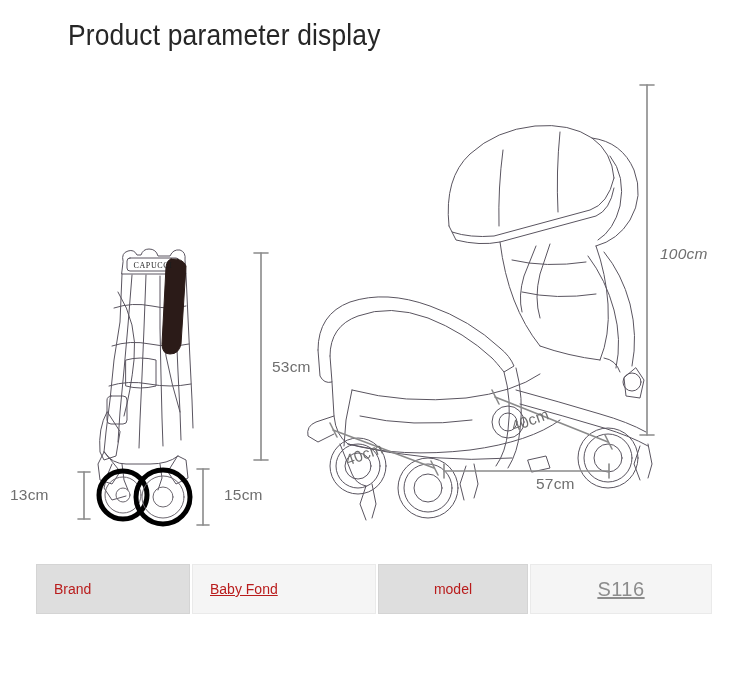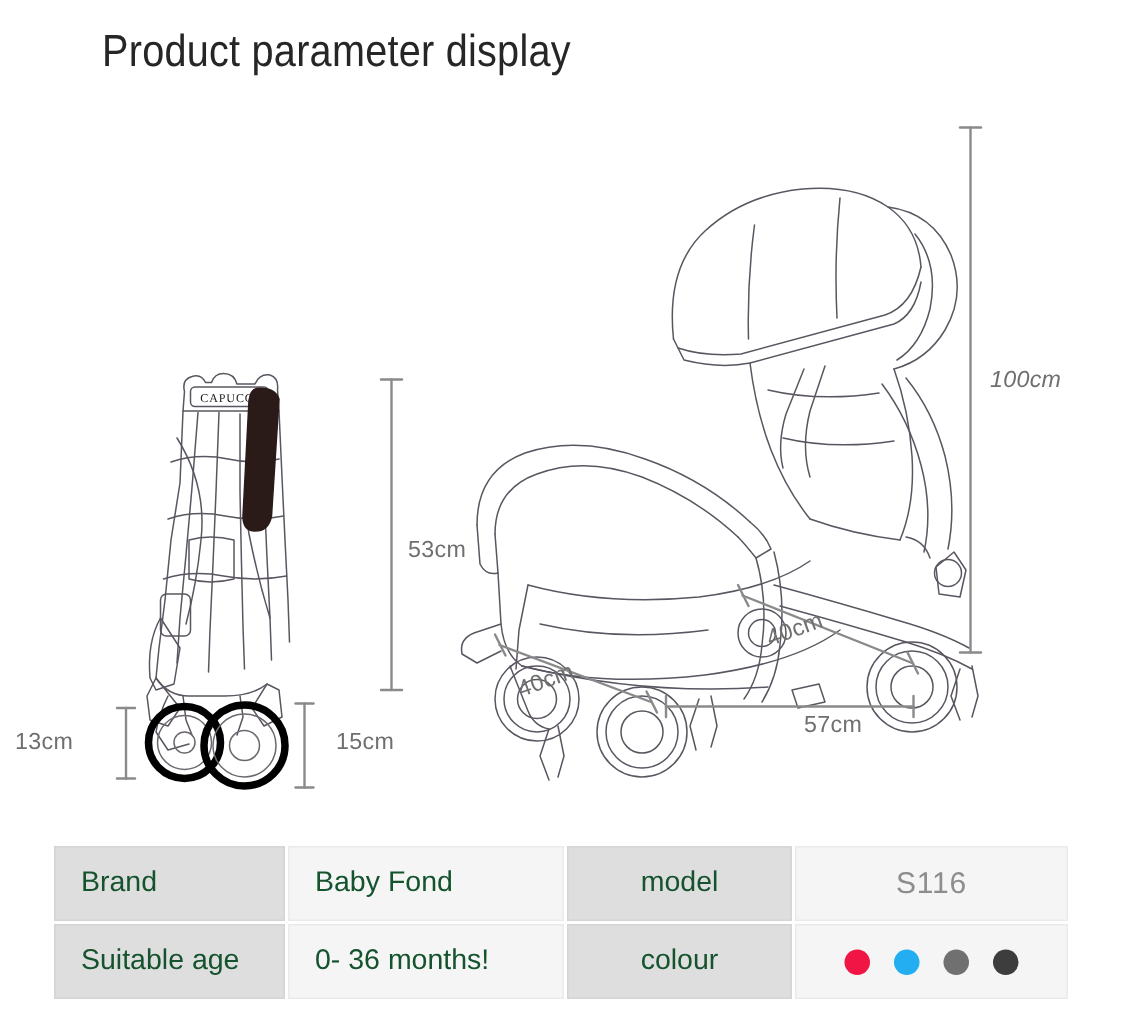--- a/index.html
+++ b/index.html
@@ -63,27 +63,27 @@
     border-spacing: 0;
     table-layout: fixed;
     font-family: "Liberation Sans", sans-serif;
   }
   .spec-table tr { height: 52px; }
   .spec-table td {
     border-right: 2px solid #ffffff;
     border-bottom: 2px solid #ffffff;
     padding: 0 0 0 18px;
     vertical-align: middle;
-    font-size: 19px;
+    font-size: 14px;
     font-weight: 300;
-    color: #14532d;
+    color: #b91c1c;
     box-shadow: inset 0 0 0 1px rgba(0,0,0,.045);
   }
   .spec-table td.label-cell { background: #dedede; }
-  .spec-table td.value-cell { background: #f5f5f5; }
+  .spec-table td.value-cell { background: #f5f5f5; text-decoration: underline; }
   .spec-table td.center     { text-align: center; padding-left: 0; }
   .spec-table td.model-val {
     color: #8d8d8d;
     font-size: 20px;
     font-weight: 400;
     letter-spacing: .5px;
   }
   .col-a { width: 156px; }
   .col-b { width: 186px; }
   .col-c { width: 152px; }
@@ -295,27 +295,14 @@
       <col class="col-c">
       <col class="col-d">
   </colgroup>
   <tbody>
     <tr>
       <td class="label-cell">Brand</td>
       <td class="value-cell">Baby Fond</td>
       <td class="label-cell center">model</td>
       <td class="value-cell center model-val">S116</td>
     </tr>
-    <tr>
-      <td class="label-cell">Suitable age</td>
-      <td class="value-cell">0- 36 months!</td>
-      <td class="label-cell center">colour</td>
-      <td class="value-cell center">
-        <div class="swatch-row" id="swatch-row">
-            <span class="swatch" style="background: rgb(240, 21, 69);"></span>
-            <span class="swatch" style="background: rgb(34, 174, 240);"></span>
-            <span class="swatch" style="background: rgb(112, 112, 112);"></span>
-            <span class="swatch" style="background: rgb(61, 61, 61);"></span>
-          </div>
-      </td>
-    </tr>
   </tbody>
 </table>
 
 </body></html>

